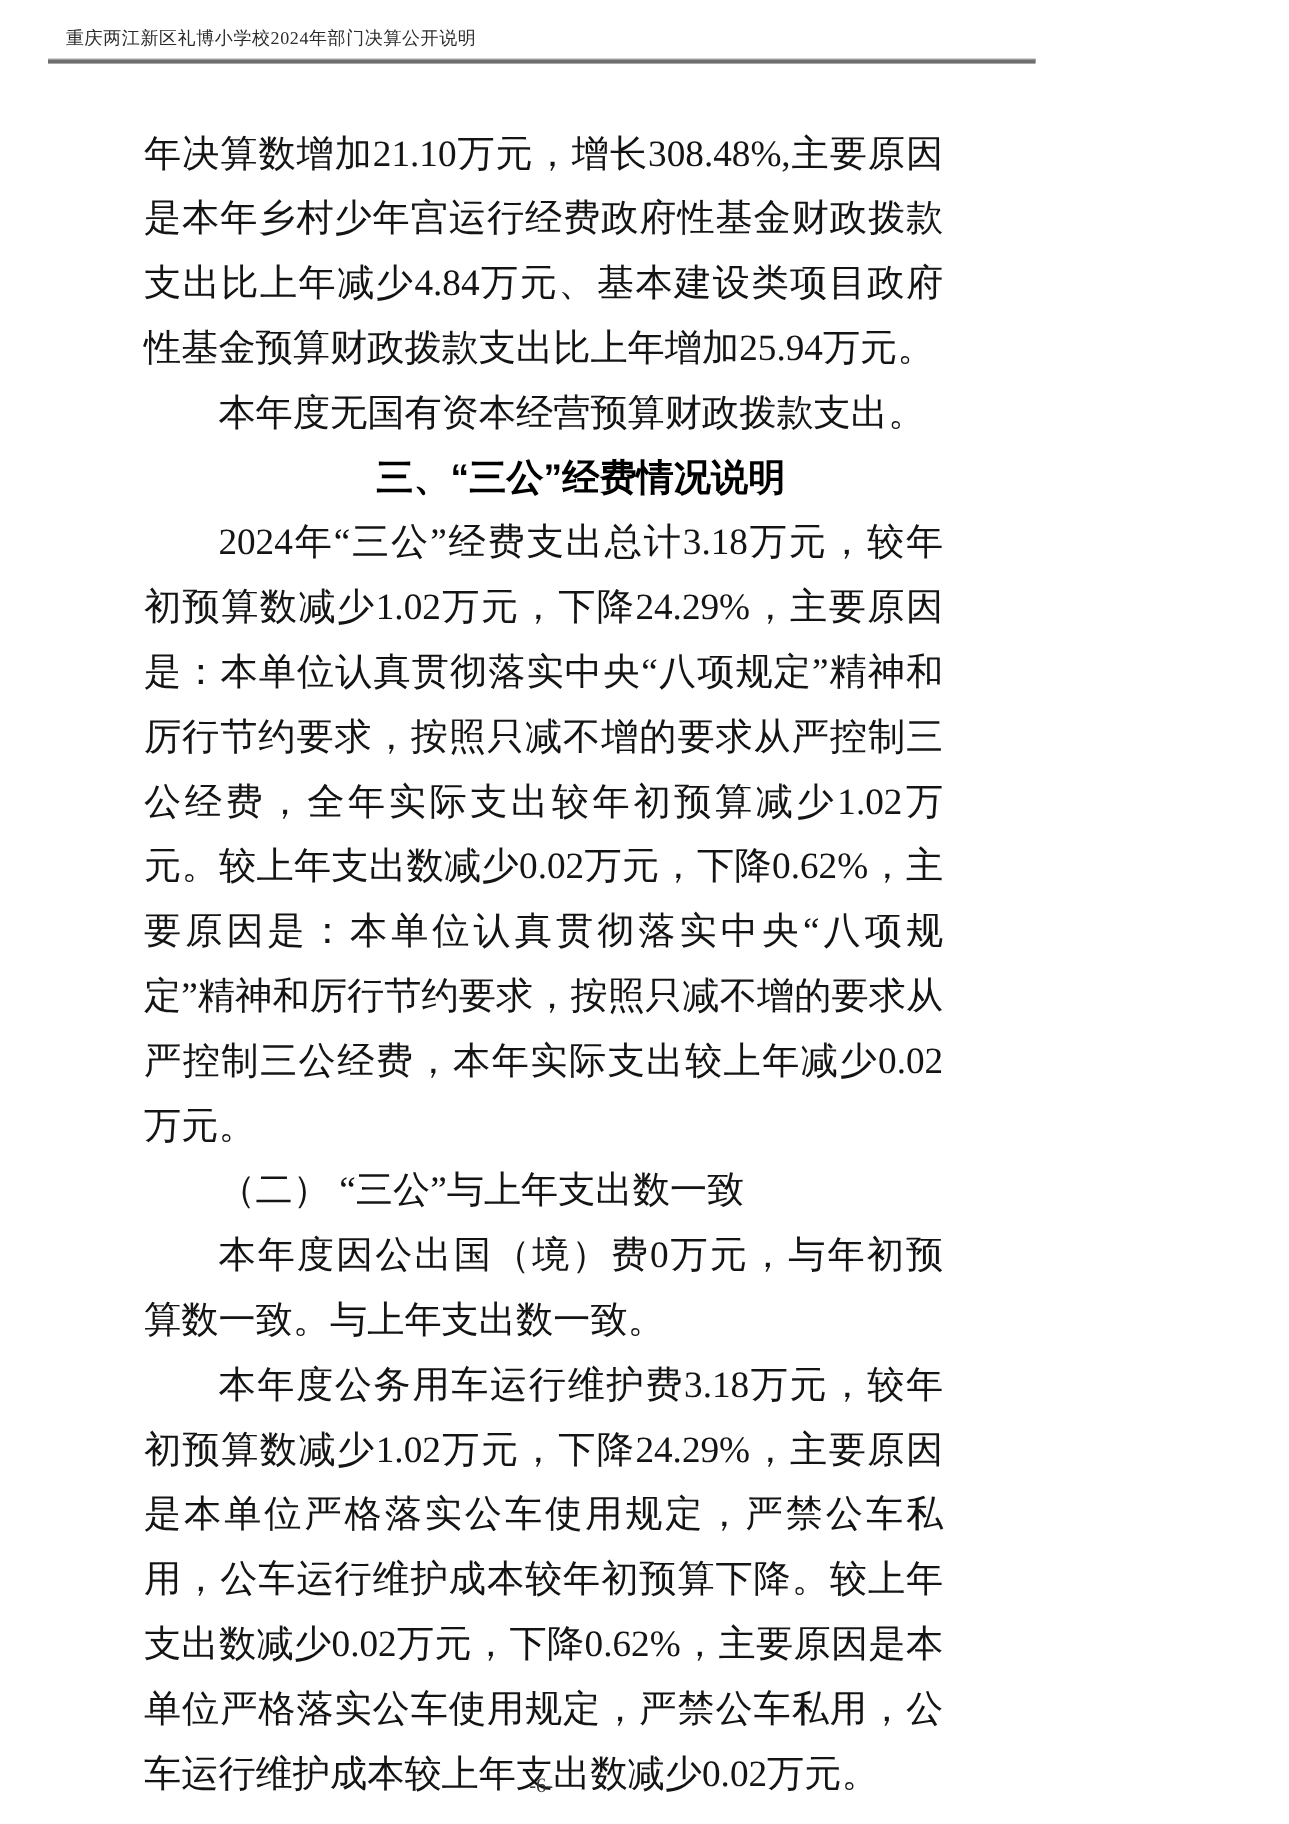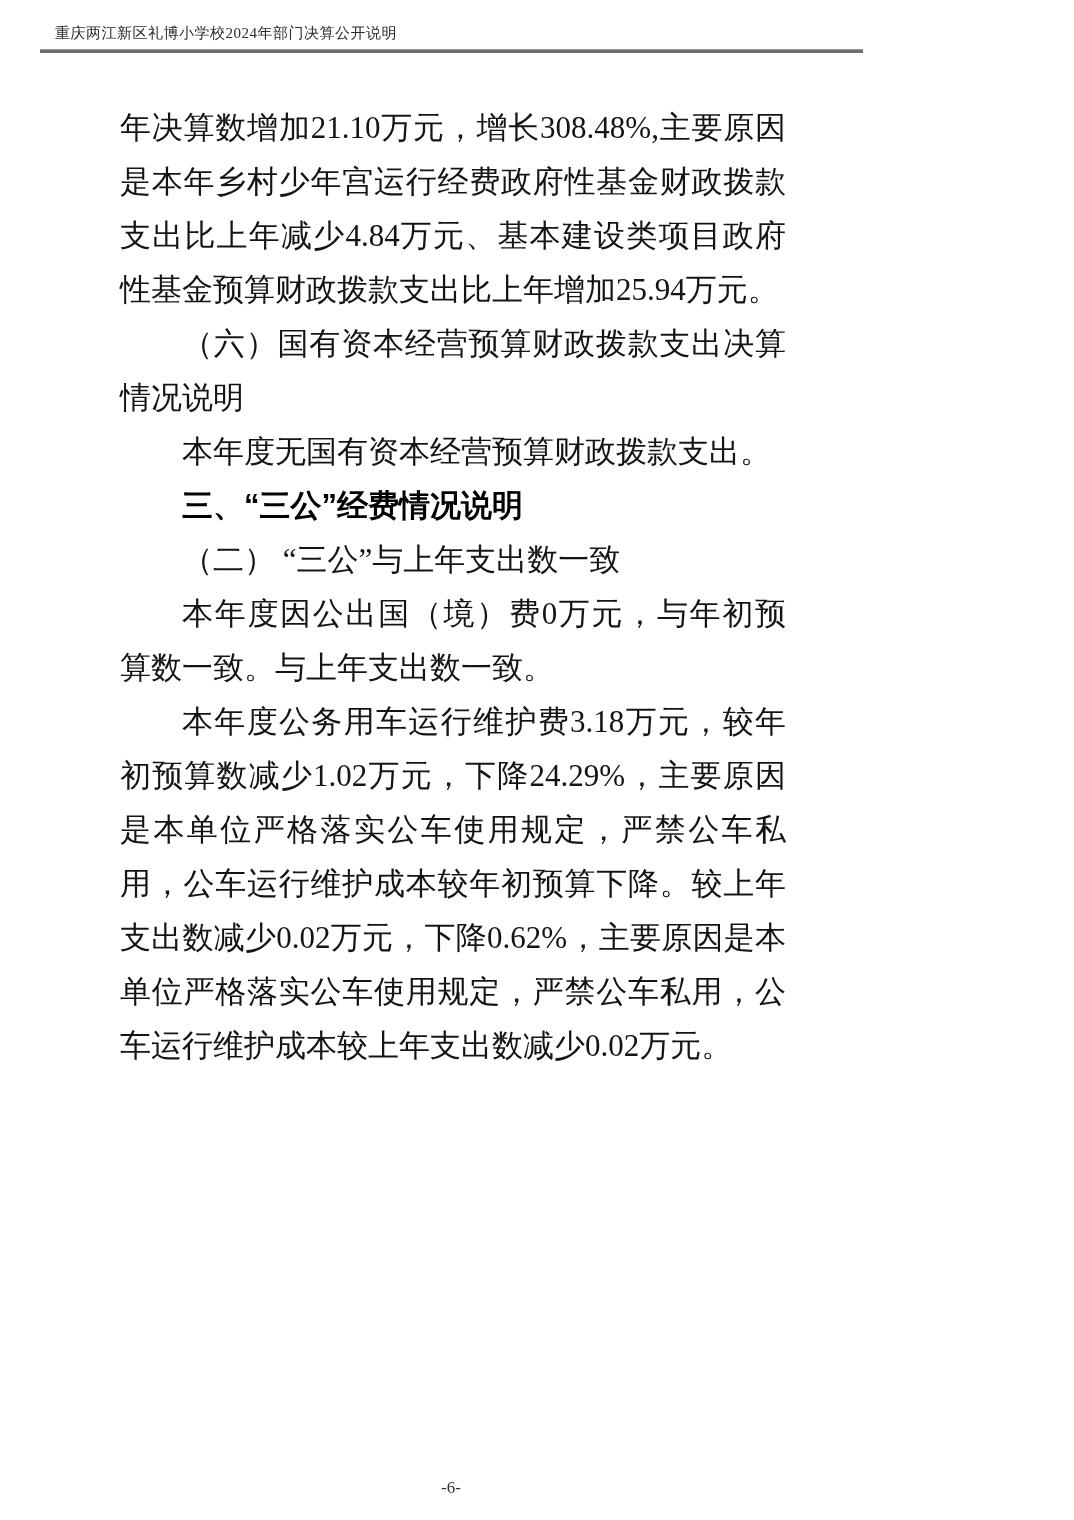--- a/index.html
+++ b/index.html
@@ -38,21 +38,21 @@
     text-align: justify;
     text-justify: inter-ideograph;
     text-indent: 2em;
     word-break: break-all;
     color: #141414;
   }
   .para.flush { text-indent: 0; }
   .para.heading {
     font-family: "Liberation Sans", "DejaVu Sans", sans-serif;
     font-weight: 700;
-    text-align: left;
+    text-align: center;
     color: #000000;
   }
   .footer {
     position: absolute;
     left: 0;
     right: 0;
     bottom: 22px;
     text-align: center;
   }
   .page-number {
@@ -66,23 +66,23 @@
 
 <div class="page">
 
   <div class="header">
     <div class="header-title">重庆两江新区礼博小学校2024年部门决算公开说明</div>
     <div class="header-rule"></div>
   </div>
 
   <div class="content">
     <p class="para flush">年决算数增加21.10万元，增长308.48%,主要原因是本年乡村少年宫运行经费政府性基金财政拨款支出比上年减少4.84万元、基本建设类项目政府性基金预算财政拨款支出比上年增加25.94万元。</p>
-    <p class="para">（六）国有资本经营预算财政拨款支出决算情况说明</p>
     <p class="para">本年度无国有资本经营预算财政拨款支出。</p>
     <p class="para heading">三、“三公”经费情况说明</p>
+    <p class="para">2024年“三公”经费支出总计3.18万元，较年初预算数减少1.02万元，下降24.29%，主要原因是：本单位认真贯彻落实中央“八项规定”精神和厉行节约要求，按照只减不增的要求从严控制三公经费，全年实际支出较年初预算减少1.02万元。较上年支出数减少0.02万元，下降0.62%，主要原因是：本单位认真贯彻落实中央“八项规定”精神和厉行节约要求，按照只减不增的要求从严控制三公经费，本年实际支出较上年减少0.02万元。</p>
     <p class="para">（二） “三公”与上年支出数一致</p>
     <p class="para">本年度因公出国（境）费0万元，与年初预算数一致。与上年支出数一致。</p>
     <p class="para">本年度公务用车运行维护费3.18万元，较年初预算数减少1.02万元，下降24.29%，主要原因是本单位严格落实公车使用规定，严禁公车私用，公车运行维护成本较年初预算下降。较上年支出数减少0.02万元，下降0.62%，主要原因是本单位严格落实公车使用规定，严禁公车私用，公车运行维护成本较上年支出数减少0.02万元。</p>
   </div>
 
   <div class="footer">
     <span class="page-number">-6-</span>
   </div>
 
 </div>

